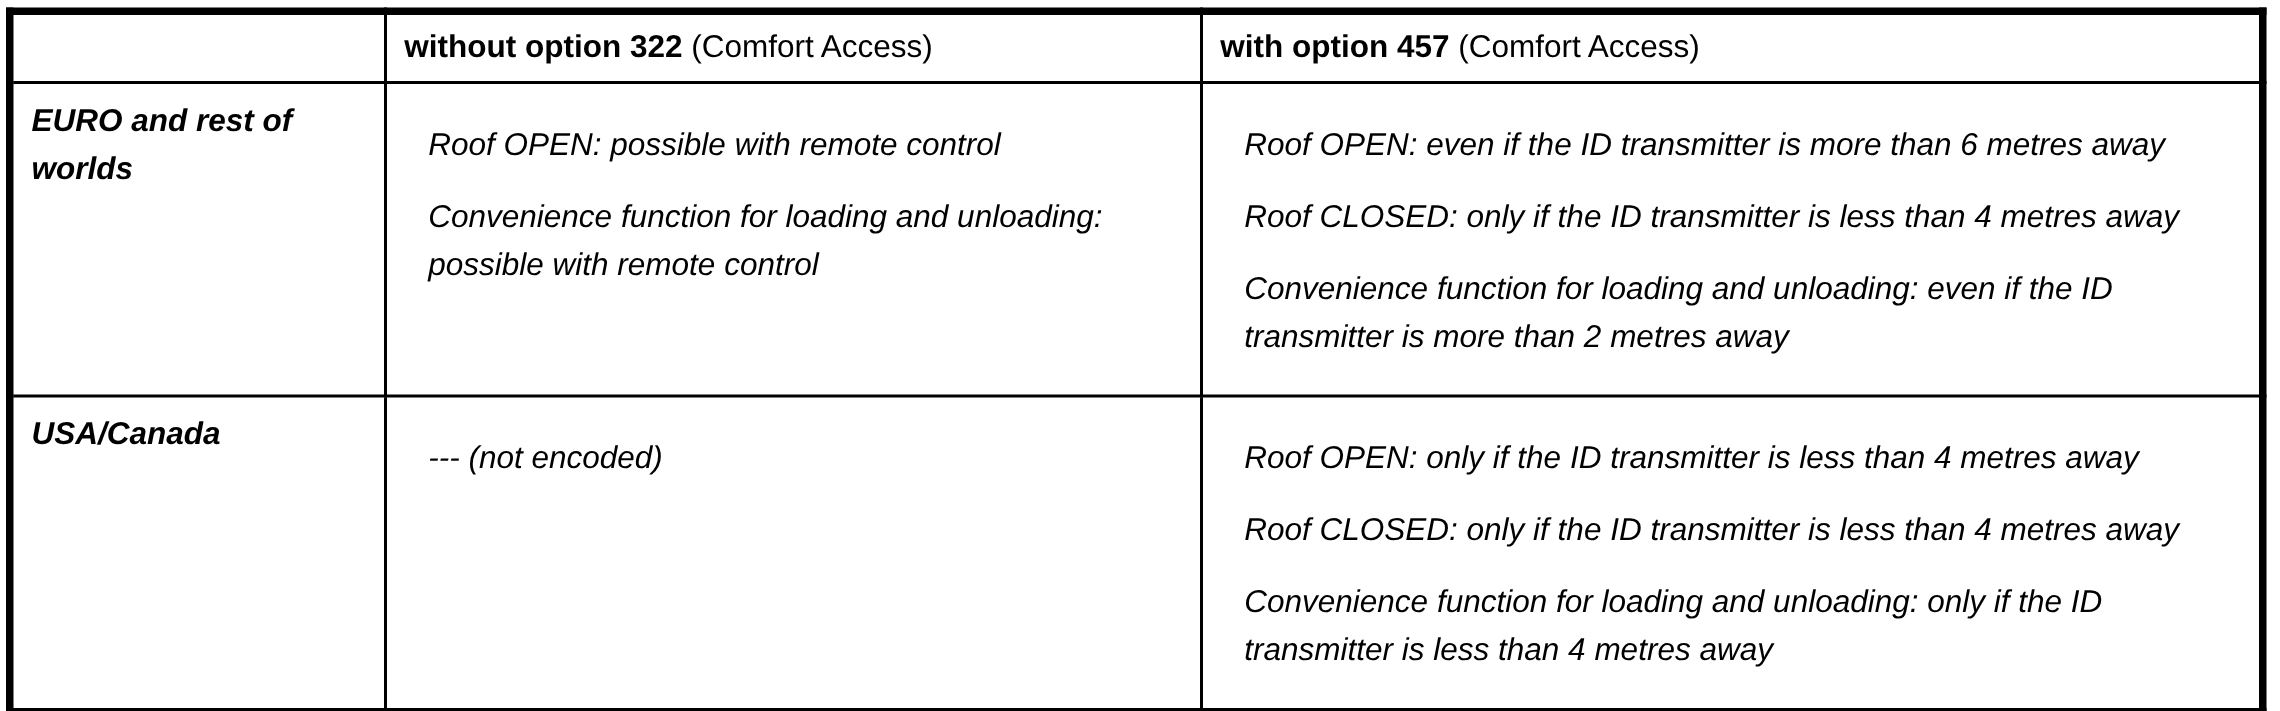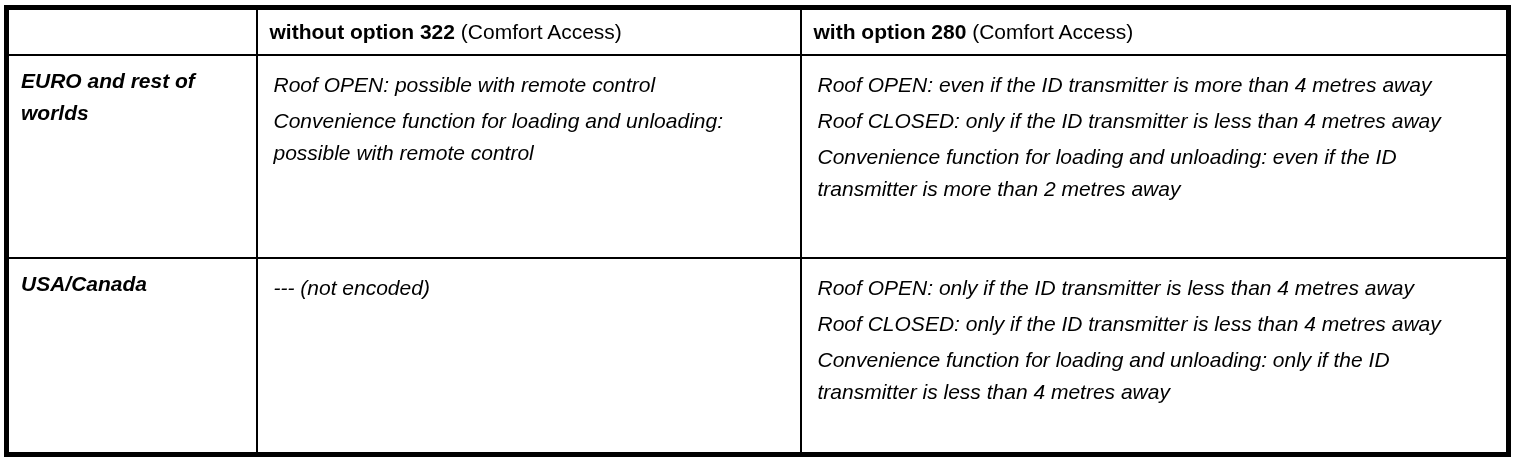--- a/index.html
+++ b/index.html
@@ -41,52 +41,52 @@
   thead th {
     height: 36px;
     vertical-align: middle;
     padding-top: 4px;
     padding-bottom: 4px;
   }
   tr.row-euro td { height: 186px; font-style: italic; }
   tr.row-usa  td { height: 178px; font-style: italic; }
   .bold { font-weight: bold; }
   td.region-cell { font-weight: bold; }
-  .cell-line { margin: 4px; }
+  .cell-line { margin: 16px; }
 </style>
 </head>
 <body>
 
 <div class="page">
   <table class="spec-table">
     <colgroup>
       <col class="c-region">
       <col class="c-without">
       <col class="c-with">
     </colgroup>
     <thead>
       <tr>
         <th></th>
         <th>
           <span class="bold">without option 322</span><span> (Comfort Access)</span>
         </th>
         <th>
-          <span class="bold">with option 280</span><span> (Comfort Access)</span>
+          <span class="bold">with option 457</span><span> (Comfort Access)</span>
         </th>
       </tr>
     </thead>
     <tbody>
       <tr class="row-euro">
         <td class="region-cell">EURO and rest of worlds</td>
         <td>
           <div class="cell-line">Roof OPEN: possible with remote control</div>
           <div class="cell-line">Convenience function for loading and unloading: possible with remote control</div>
         </td>
         <td>
-          <div class="cell-line">Roof OPEN: even if the ID transmitter is more than 4 metres away</div>
+          <div class="cell-line">Roof OPEN: even if the ID transmitter is more than 6 metres away</div>
           <div class="cell-line">Roof CLOSED: only if the ID transmitter is less than 4 metres away</div>
           <div class="cell-line">Convenience function for loading and unloading: even if the ID transmitter is more than 2 metres away</div>
         </td>
       </tr>
       <tr class="row-usa">
         <td class="region-cell">USA/Canada</td>
         <td>
           <div class="cell-line">--- (not encoded)</div>
         </td>
         <td>

